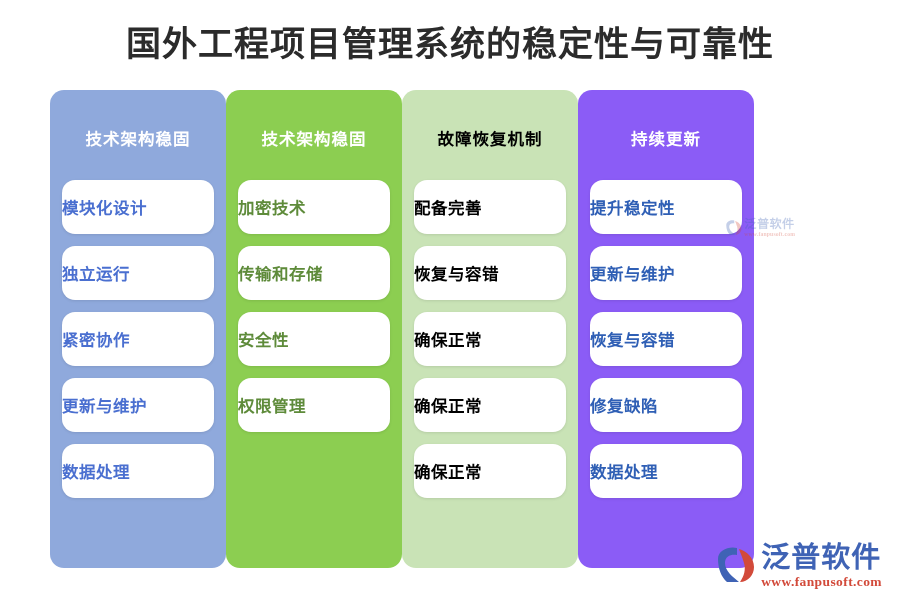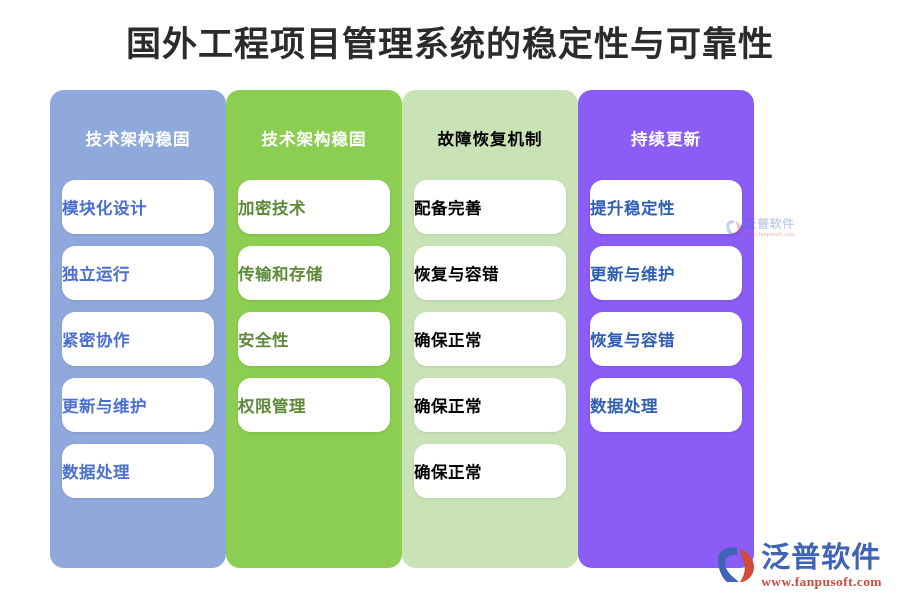--- a/index.html
+++ b/index.html
@@ -245,20 +245,23 @@
         <div class="card">
           <span class="card-label">提升稳定性</span>
         </div>
         <div class="card">
           <span class="card-label">更新与维护</span>
         </div>
         <div class="card">
           <span class="card-label">恢复与容错</span>
         </div>
         <div class="card">
+          <span class="card-label">修复缺陷</span>
+        </div>
+        <div class="card">
           <span class="card-label">数据处理</span>
         </div>
       </div>
     </div>
 
   </div>
 
   <div class="watermark watermark-faint">
     <span class="wm-logo">
       <svg viewBox="0 0 42 40" width="42" height="40" aria-hidden="true">

